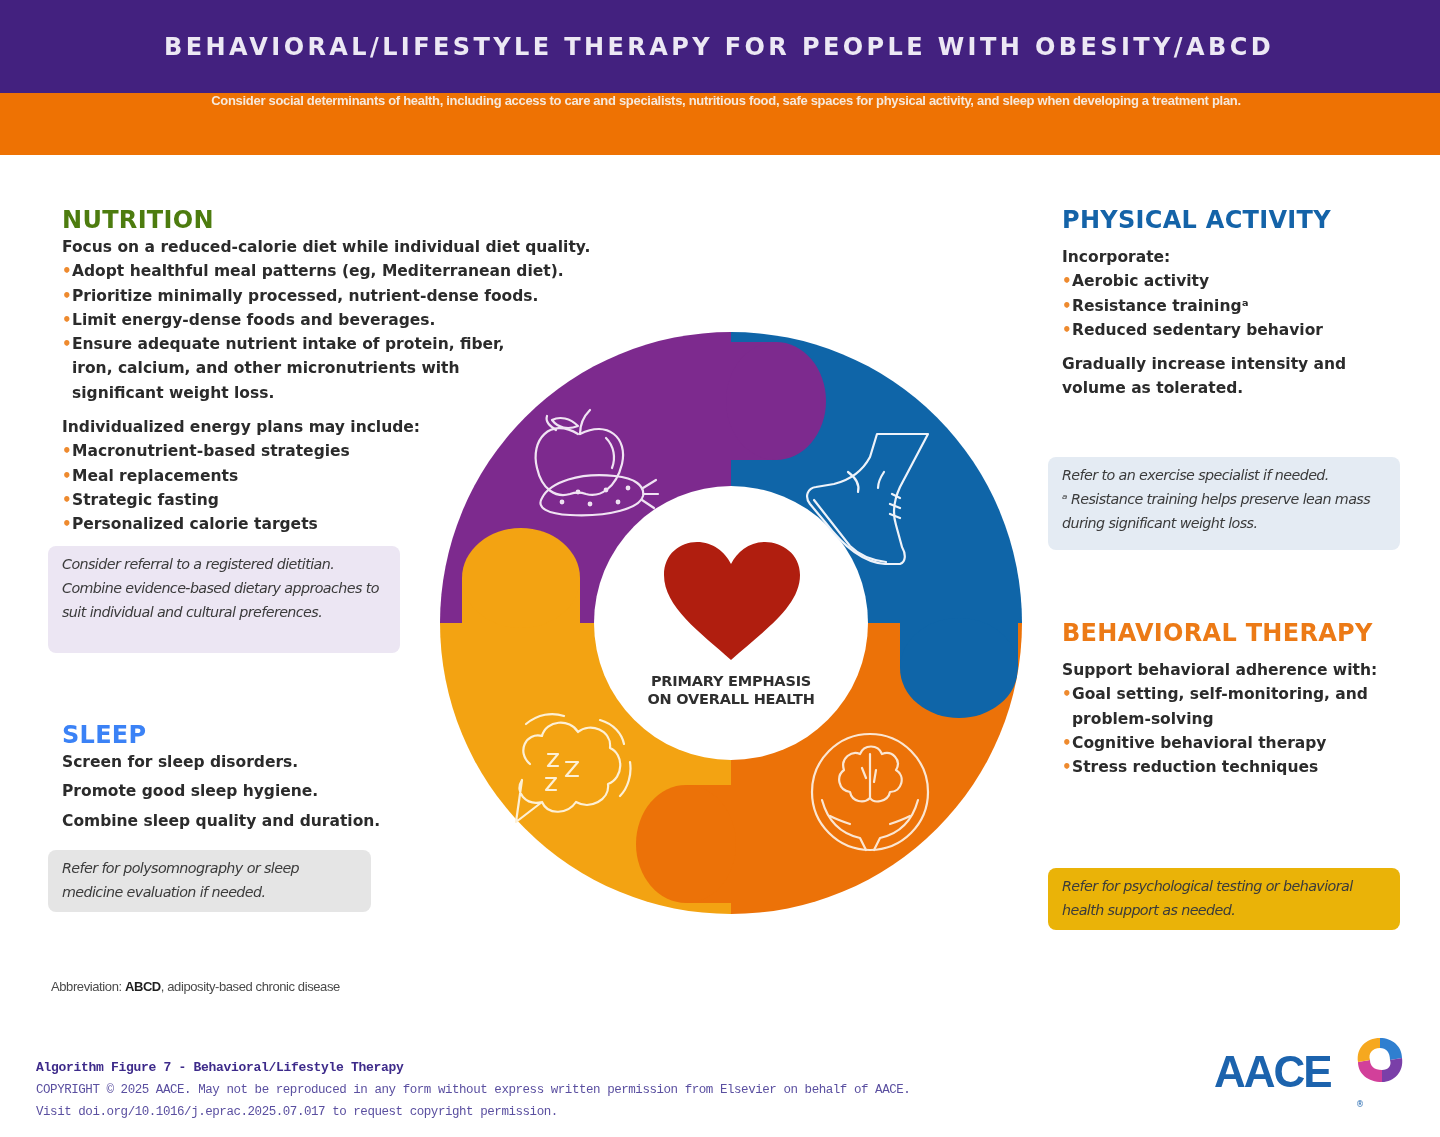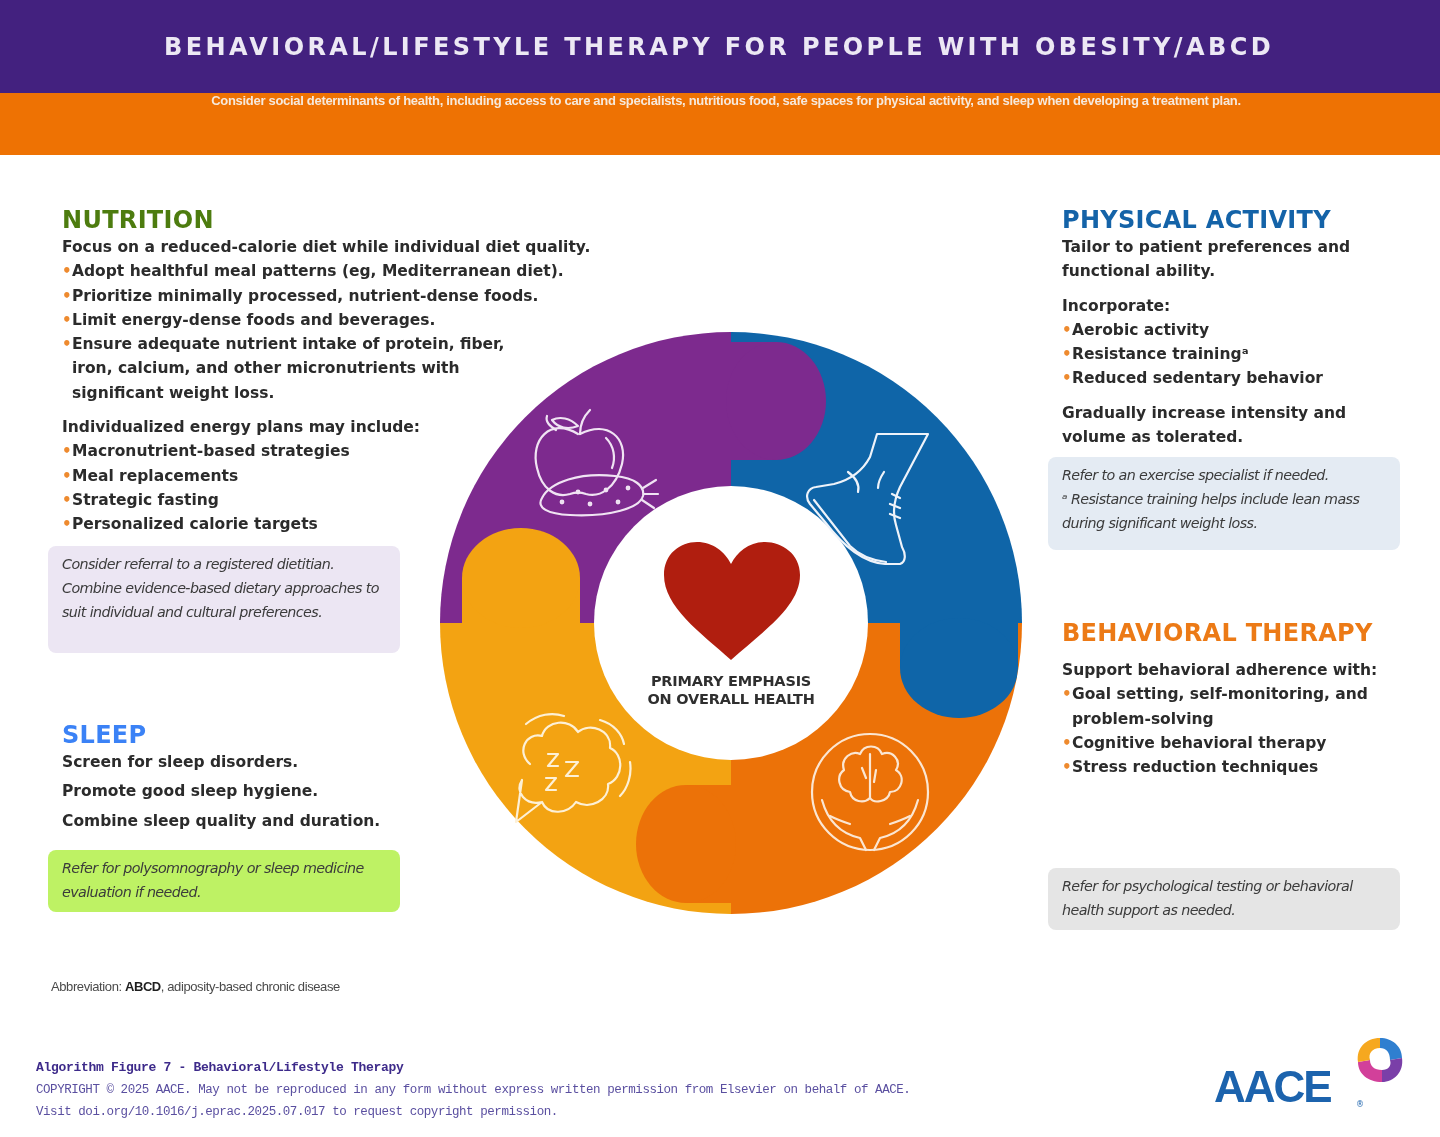--- a/index.html
+++ b/index.html
@@ -48,47 +48,47 @@
   #nutrition { left: 62px; top: 205px; width: 560px; }
   #nutrition h2 { color: #4d7c0f; }
   #nutrition-note { left: 48px; top: 546px; width: 352px; height: 107px; background: #ece6f3; }
 
   #physical { left: 1062px; top: 205px; width: 340px; }
   #physical h2 { color: #1463a8; }
   #physical-note { left: 1048px; top: 457px; width: 352px; height: 93px; background: #e4ebf3; }
 
   #behavioral { left: 1062px; top: 618px; width: 340px; }
   #behavioral h2 { color: #ec7a16; }
-  #behavioral-note { left: 1048px; top: 868px; width: 352px; height: 62px; background: #e5e5e5; }
+  #behavioral-note { left: 1048px; top: 868px; width: 352px; height: 62px; background: #eab308; }
 
   #sleep { left: 62px; top: 720px; width: 360px; }
   #sleep h2 { color: #3b82f6; }
   #sleep .body div { margin-bottom: 5px; }
-  #sleep-note { left: 48px; top: 850px; width: 352px; height: 62px; background: #bef264; border-radius: 8px; }
+  #sleep-note { left: 48px; top: 850px; width: 323px; height: 62px; background: #e5e5e5; border-radius: 8px; }
 
   .diagram { position: absolute; left: 430px; top: 322px; width: 602px; height: 602px; }
   .center-label {
     position: absolute; left: 631px; top: 672px; width: 200px; text-align: center;
     font-family: "DejaVu Sans", sans-serif; font-weight: bold; font-size: 14.5px; line-height: 18px;
     color: #2f2f2f; letter-spacing: -0.2px;
   }
 
   .abbrev {
     position: absolute; left: 51px; top: 979px; font-size: 13px; color: #4a4a4a;
     font-family: "Liberation Sans", sans-serif; letter-spacing: -0.4px;
   }
   .abbrev b { color: #1e1e1e; }
 
   .footer { position: absolute; left: 36px; top: 1058px; font-family: Liberation Mono, monospace; }
   .footer .fig { color: #3d2a8a; font-weight: bold; font-size: 13px; letter-spacing: -0.3px; line-height: 20px; }
   .footer .copy { color: #5a4fa0; font-size: 12.5px; line-height: 24px; letter-spacing: -0.45px; }
 
   .logo { position: absolute; left: 1214px; top: 1032px; width: 200px; height: 80px; }
   .logo .word {
-    position: absolute; left: 0; top: 30px; font-family: "Liberation Sans", sans-serif;
+    position: absolute; left: 0; top: 15px; font-family: "Liberation Sans", sans-serif;
     font-weight: bold; font-size: 44px; color: #1c63ad; letter-spacing: -2px;
   }
   .logo .reg { position: absolute; left: 142px; top: 68px; font-size: 8px; color: #1c63ad; }
   .logo svg { position: absolute; left: 138px; top: 0; }
 </style>
 </head>
 <body>
 
 <div class="title-bar">
   <h1>BEHAVIORAL/LIFESTYLE THERAPY FOR PEOPLE WITH OBESITY/ABCD</h1>
@@ -137,42 +137,41 @@
       </div>
   </div>
 </div>
 <div class="note" id="nutrition-note">
   <span>Consider referral to a registered dietitian. Combine evidence-based dietary approaches to suit individual and cultural preferences.</span>
 </div>
 
 <div class="section" id="physical">
   <h2>PHYSICAL ACTIVITY</h2>
   <div class="body">
-    <div style="width:300px">Tailor to patient preferences and functional ability.</div>
     <div class="gap"></div>
     <div>Incorporate:</div>
     <div class="bullet">
         <span class="dot">•</span>
         <span class="txt">Aerobic activity</span>
       </div>
     <div class="bullet">
         <span class="dot">•</span>
         <span class="txt">Resistance trainingᵃ</span>
       </div>
     <div class="bullet">
         <span class="dot">•</span>
         <span class="txt">Reduced sedentary behavior</span>
       </div>
     <div class="gap"></div>
     <div style="width:300px">Gradually increase intensity and volume as tolerated.</div>
   </div>
 </div>
 <div class="note" id="physical-note">
   <div>Refer to an exercise specialist if needed.</div>
-  <div>ᵃ Resistance training helps include lean mass during significant weight loss.</div>
+  <div>ᵃ Resistance training helps preserve lean mass during significant weight loss.</div>
 </div>
 
 <div class="section" id="behavioral">
   <h2>BEHAVIORAL THERAPY</h2>
   <div class="body">
     <div class="gap"></div>
     <div>Support behavioral adherence with:</div>
     <div class="bullet" style="width:320px">
         <span class="dot">•</span>
         <span class="txt">Goal setting, self-monitoring, and problem-solving</span>

